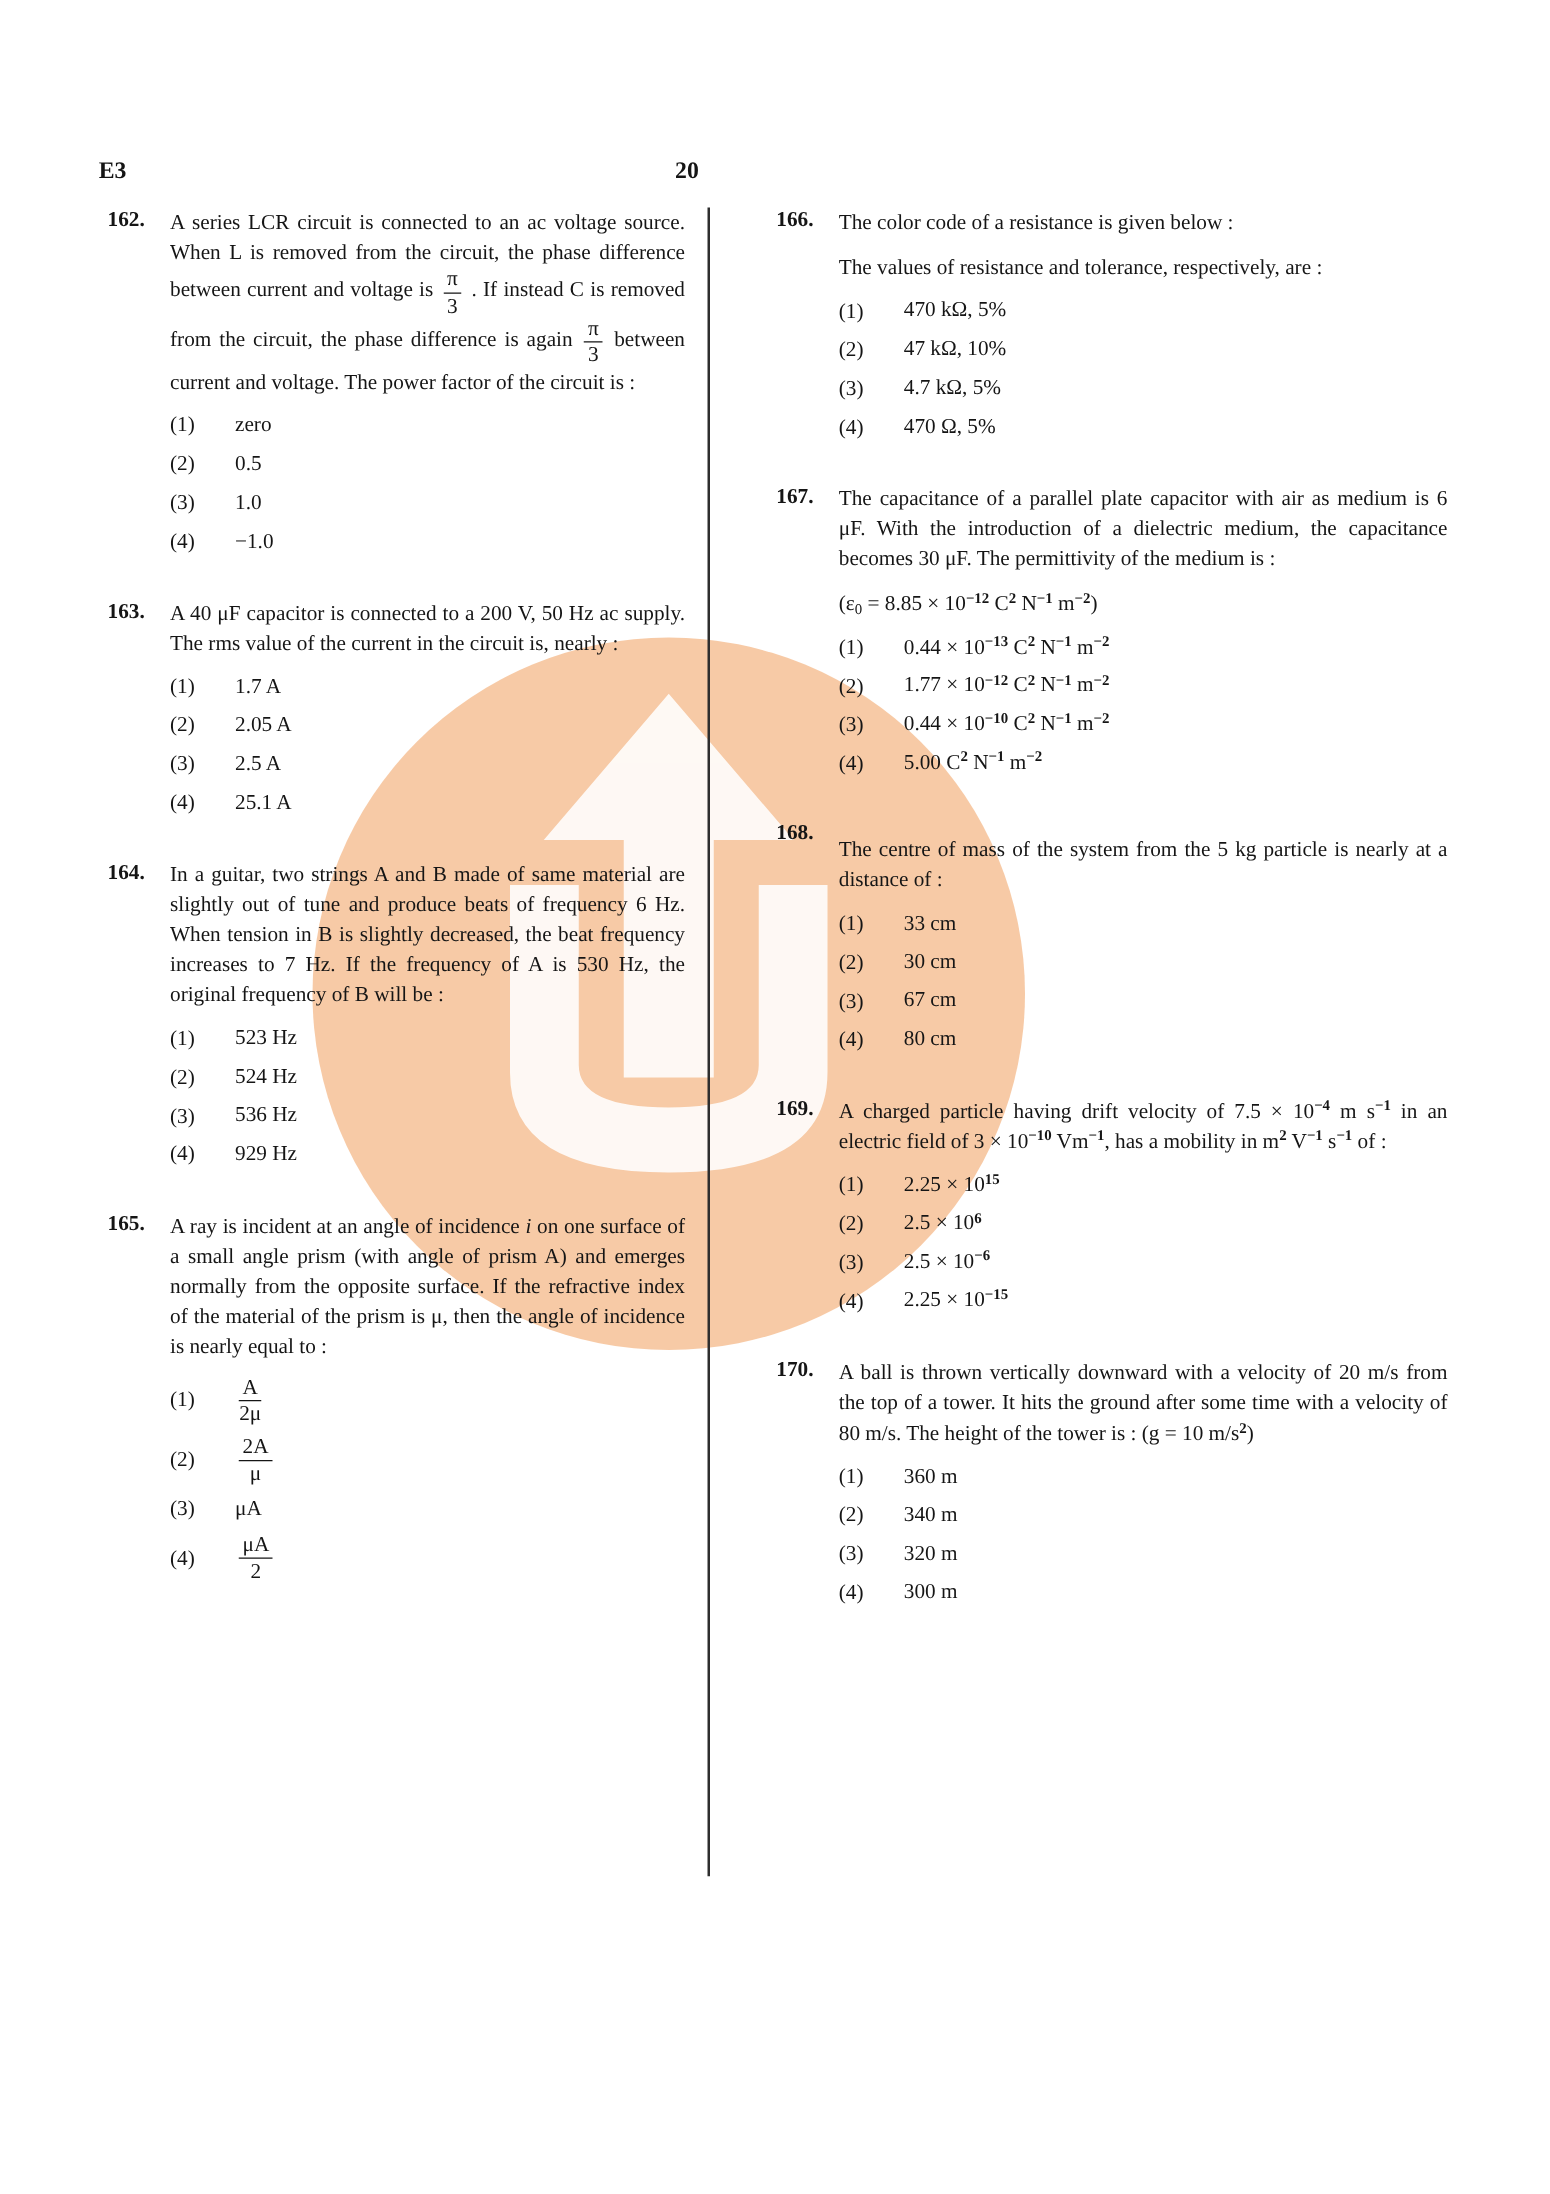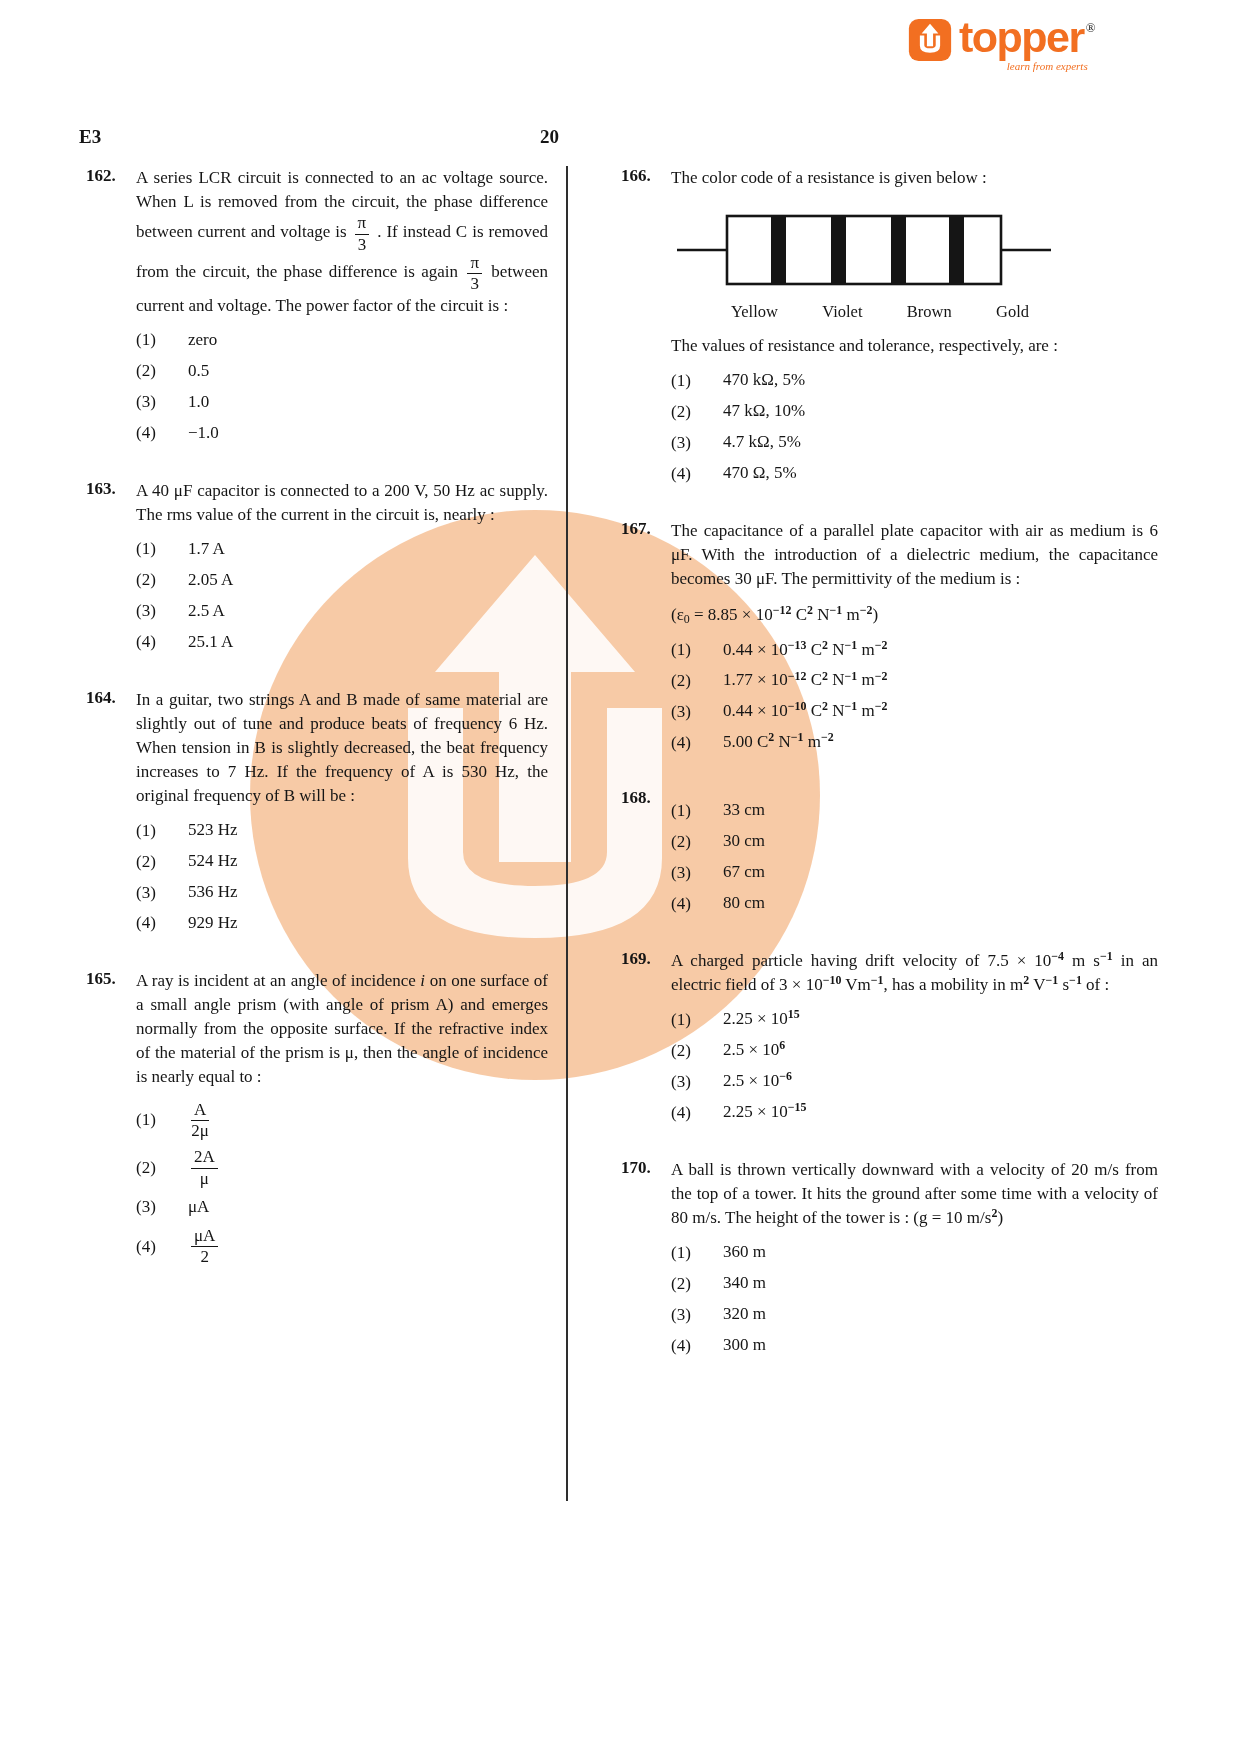--- a/index.html
+++ b/index.html
@@ -53,33 +53,20 @@
   <div class="watermark">
     <svg width="600" height="670" viewBox="0 0 600 670">
       <circle cx="300" cy="335" r="285" fill="#ef9a55" opacity="0.52"></circle>
       <g fill="#ffffff" opacity="0.88">
         <polygon points="300,95 400,212 336,212 336,402 264,402 264,212 200,212"></polygon>
         <path d="M 173 248 L 173 398 Q 173 478 300 478 Q 427 478 427 398 L 427 248 L 372 248 L 372 392 Q 372 426 300 426 Q 228 426 228 392 L 228 248 Z"></path>
       </g>
     </svg>
   </div>
 
-  <header class="brand">
-    <svg class="brand-icon" width="44" height="44" viewBox="0 0 100 100">
-      <rect x="2" y="2" width="96" height="96" rx="22" fill="#f26f21"></rect>
-      <polygon points="50,13 69,35 57,35 57,64 43,64 43,35 31,35" fill="#ffffff"></polygon>
-      <path d="M 27 40 L 27 63 Q 27 79 50 79 Q 73 79 73 63 L 73 40 L 63 40 L 63 62 Q 63 69 50 69 Q 37 69 37 62 L 37 40 Z" fill="#ffffff"></path>
-    </svg>
-    <div class="brand-text">
-      <div class="brand-line">
-        <span class="brand-name">topper</span><span class="brand-reg">®</span>
-      </div>
-      <div class="brand-tagline">learn from experts</div>
-    </div>
-  </header>
 
   <div class="page-code">E3</div>
   <div class="page-number">20</div>
 
   <div class="divider"></div>
 
   <main class="col col-left" id="col-left">
       <div class="question">
         <div class="qnum">162.</div>
         <div class="qbody">
@@ -175,34 +162,20 @@
             </div>
           </div>
         </div>
       </div>
     </main>
   <main class="col col-right" id="col-right">
       <div class="question">
         <div class="qnum">166.</div>
         <div class="qbody">
           <div class="qtext"><span class="seg-t">The color code of a resistance is given below :</span></div>
-          <div class="figure"><svg width="378" height="88" viewBox="0 0 378 88">
-              <line x1="2" y1="44" x2="52" y2="44" stroke="#151515" stroke-width="2.4"></line>
-              <rect x="52" y="10" width="274" height="68" fill="#ffffff" stroke="#151515" stroke-width="2.6"></rect>
-              <rect x="96" y="10" width="15" height="68" fill="#151515"></rect>
-              <rect x="156" y="10" width="15" height="68" fill="#151515"></rect>
-              <rect x="216" y="10" width="15" height="68" fill="#151515"></rect>
-              <rect x="274" y="10" width="15" height="68" fill="#151515"></rect>
-              <line x1="326" y1="44" x2="376" y2="44" stroke="#151515" stroke-width="2.4"></line>
-            </svg><div class="band-labels">
-              <span class="band-label">Yellow</span>
-              <span class="band-label">Violet</span>
-              <span class="band-label">Brown</span>
-              <span class="band-label">Gold</span>
-            </div></div>
           <div class="qtext qtext2"><span class="seg-t">The values of resistance and tolerance, respectively, are :</span></div>
           <div class="options">
             <div class="option">
               <span class="olabel">(1)</span>
               <span class="ovalue"><span class="seg-t">470 kΩ, 5%</span></span>
             </div>
             <div class="option">
               <span class="olabel">(2)</span>
               <span class="ovalue"><span class="seg-t">47 kΩ, 10%</span></span>
             </div>
@@ -238,20 +211,21 @@
             <div class="option">
               <span class="olabel">(4)</span>
               <span class="ovalue"><span class="seg-t">5.00 C</span><sup class="seg-sup">2</sup><span class="seg-t"> N</span><sup class="seg-sup">−1</sup><span class="seg-t"> m</span><sup class="seg-sup">−2</sup></span>
             </div>
           </div>
         </div>
       </div>
       <div class="question">
         <div class="qnum">168.</div>
         <div class="qbody">
+          <div class="qtext qtext2"><span class="seg-t">The centre of mass of the system from the 5 kg particle is nearly at a distance of :</span></div>
           <div class="options">
             <div class="option">
               <span class="olabel">(1)</span>
               <span class="ovalue"><span class="seg-t">33 cm</span></span>
             </div>
             <div class="option">
               <span class="olabel">(2)</span>
               <span class="ovalue"><span class="seg-t">30 cm</span></span>
             </div>
             <div class="option">

